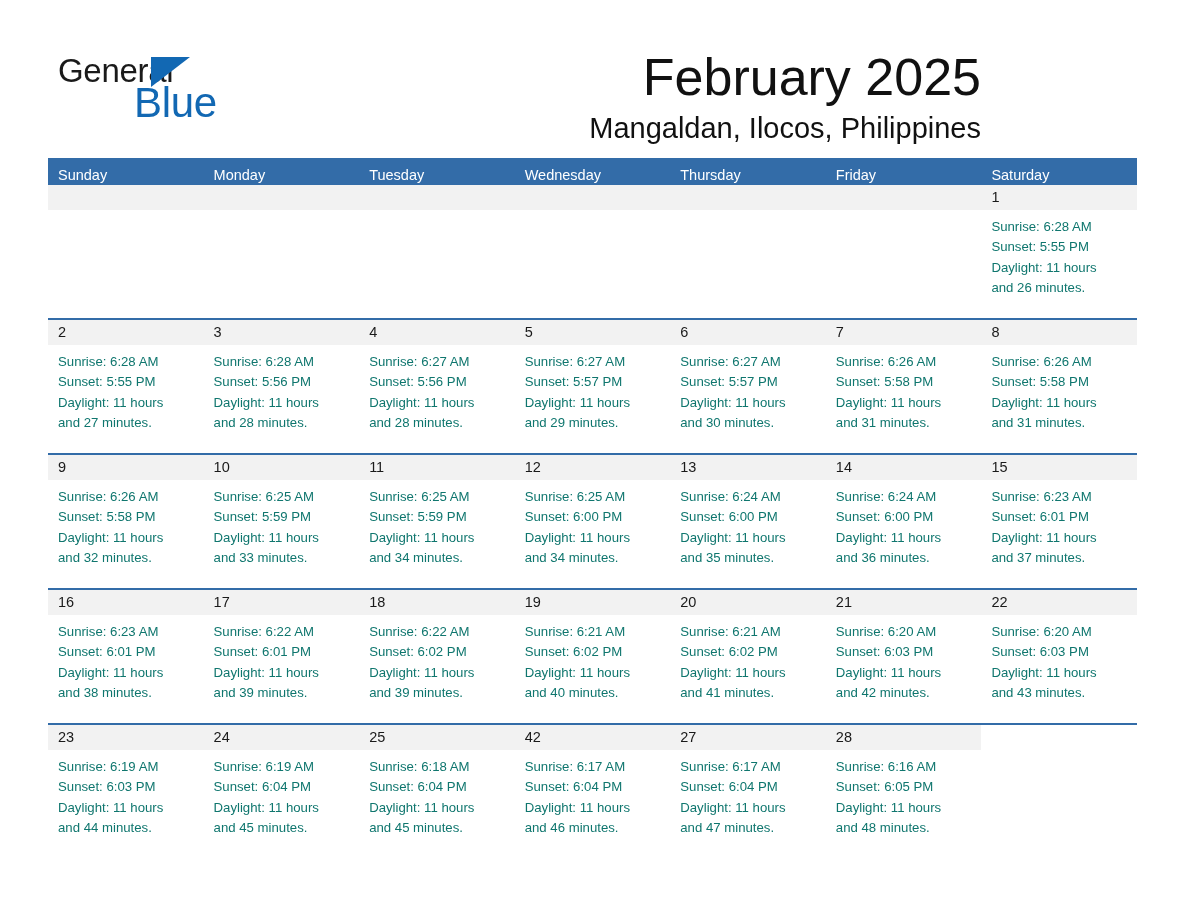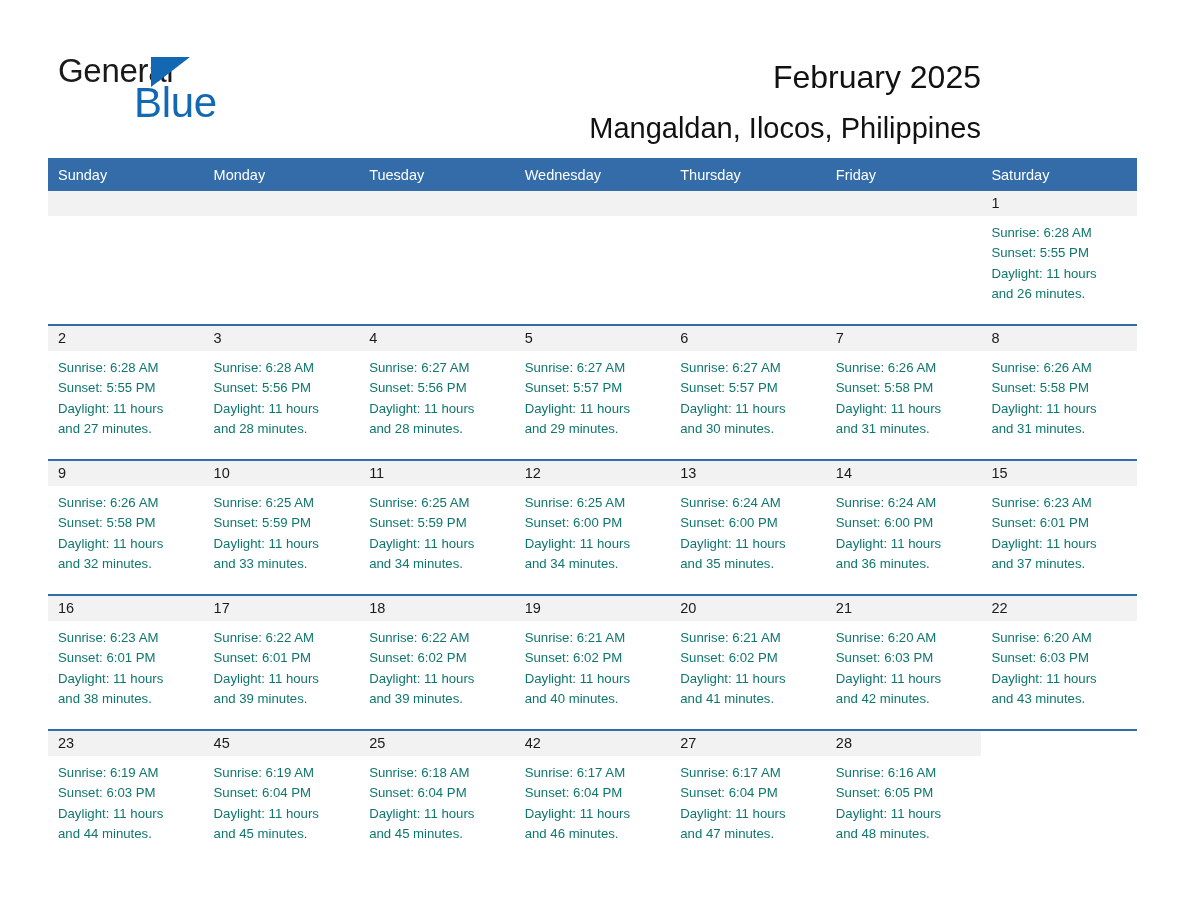--- a/index.html
+++ b/index.html
@@ -70,21 +70,21 @@
     white-space: nowrap;
   }
 
   .title-block {
     position: absolute;
     right: 58px;
     top: 52px;
     text-align: right;
   }
   .title-main {
-    font-size: 32px;
+    font-size: 52px;
     font-weight: 400;
     color: #111111;
     line-height: 50px;
     white-space: nowrap;
   }
   .title-sub {
     margin-top: 12px;
     font-size: 29px;
     font-weight: 400;
     color: #111111;
@@ -101,21 +101,21 @@
     border-collapse: collapse;
     table-layout: fixed;
   }
 
   .calendar th {
     background: #336ca8;
     color: #ffffff;
     font-size: 14.5px;
     font-weight: 400;
     text-align: left;
-    padding: 8px 0 8px 10px;
+    padding: 8px 0 2px 10px;
     border: none;
     height: 17px;
   }
 
   .calendar td {
     width: 155.57px;
     vertical-align: top;
     padding: 0;
     border: none;
     border-top: 2px solid #336ca8;
@@ -451,21 +451,21 @@
         <td>
           <div class="daynum-bar">23</div>
           <div class="cell-body">
             <div>Sunrise: 6:19 AM</div>
             <div>Sunset: 6:03 PM</div>
             <div>Daylight: 11 hours</div>
             <div>and 44 minutes.</div>
           </div>
         </td>
         <td>
-          <div class="daynum-bar">45</div>
+          <div class="daynum-bar">24</div>
           <div class="cell-body">
             <div>Sunrise: 6:19 AM</div>
             <div>Sunset: 6:04 PM</div>
             <div>Daylight: 11 hours</div>
             <div>and 45 minutes.</div>
           </div>
         </td>
         <td>
           <div class="daynum-bar">25</div>
           <div class="cell-body">

